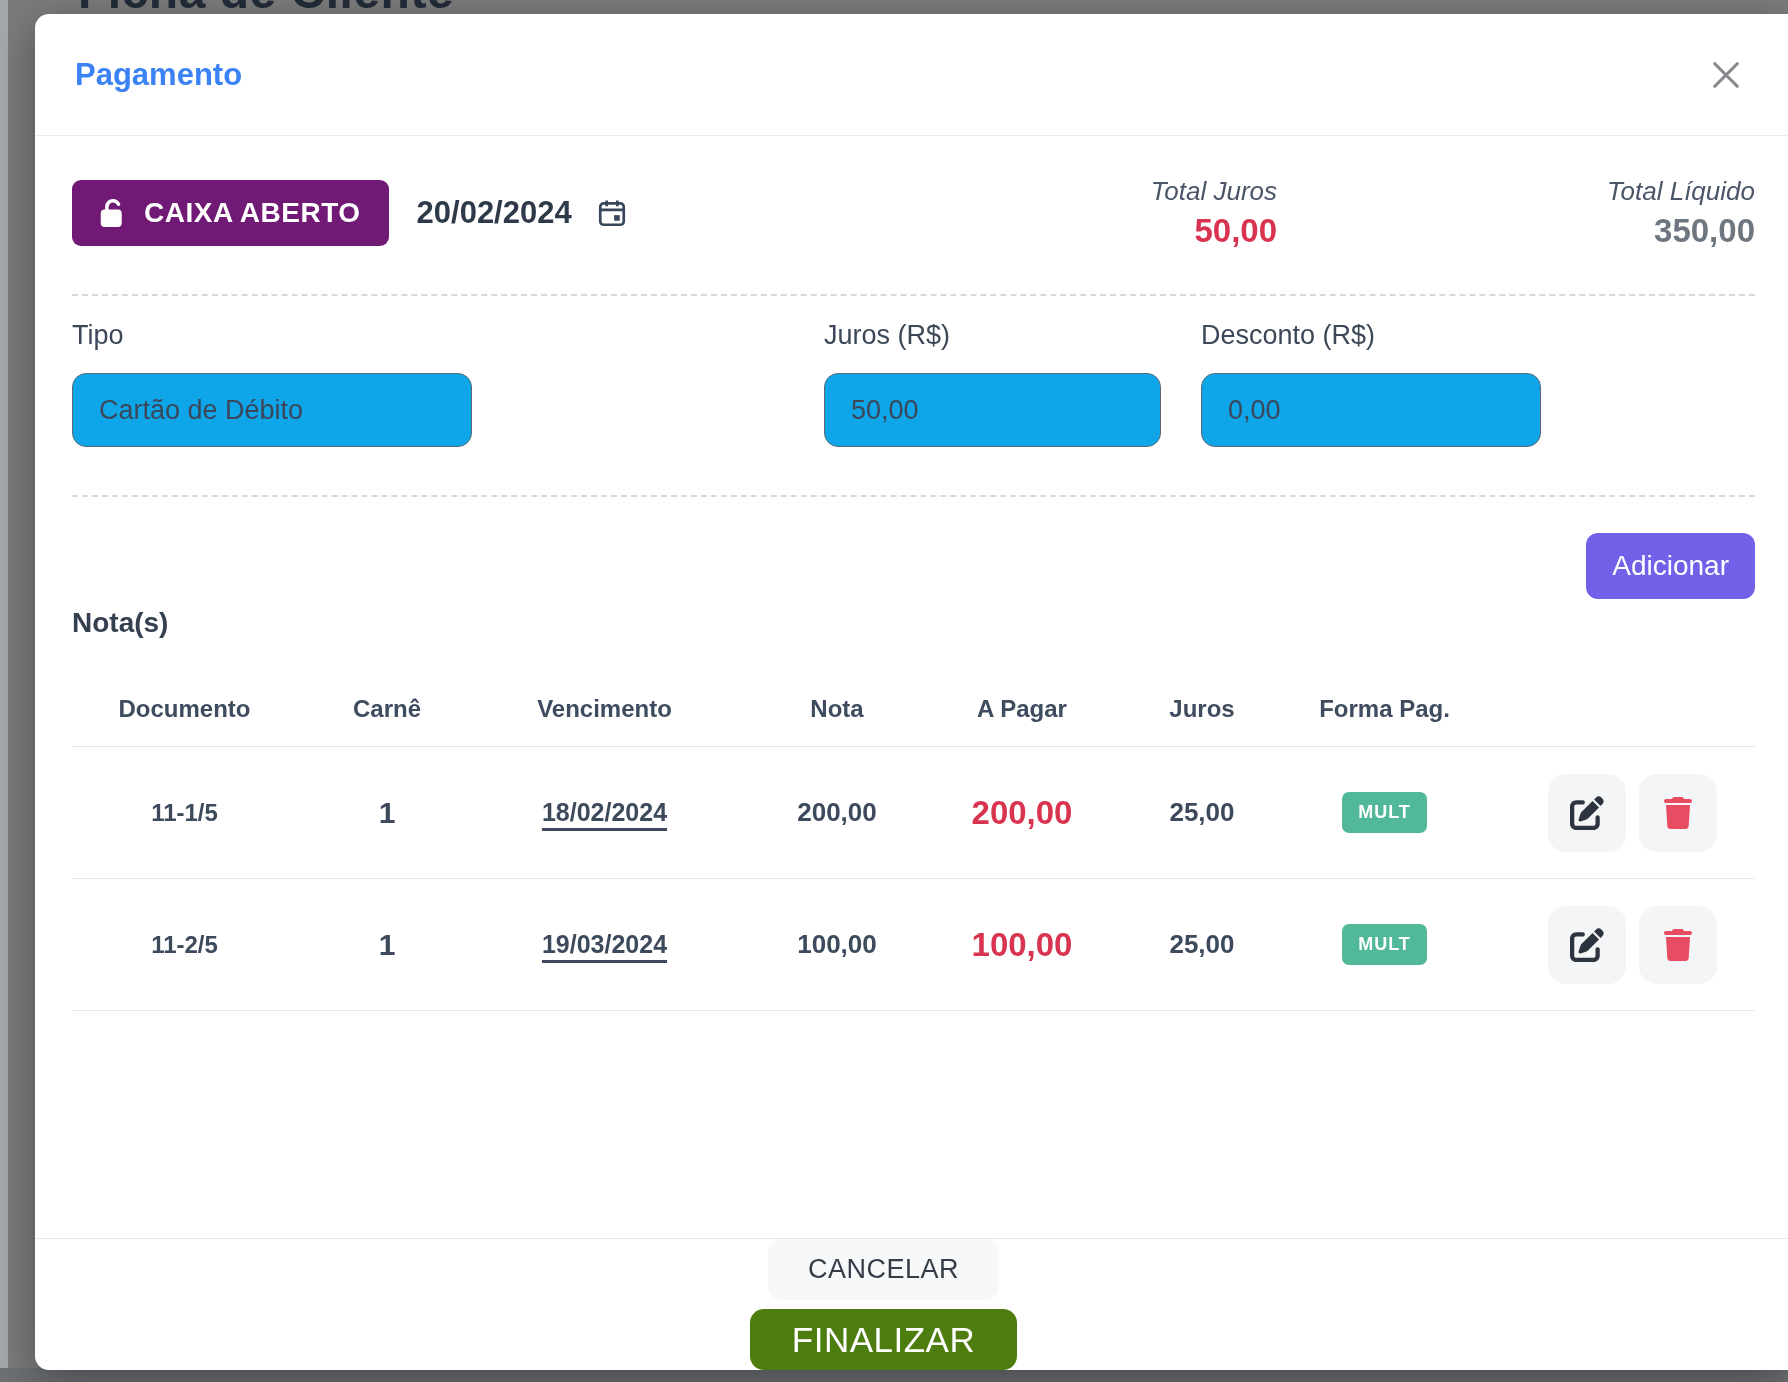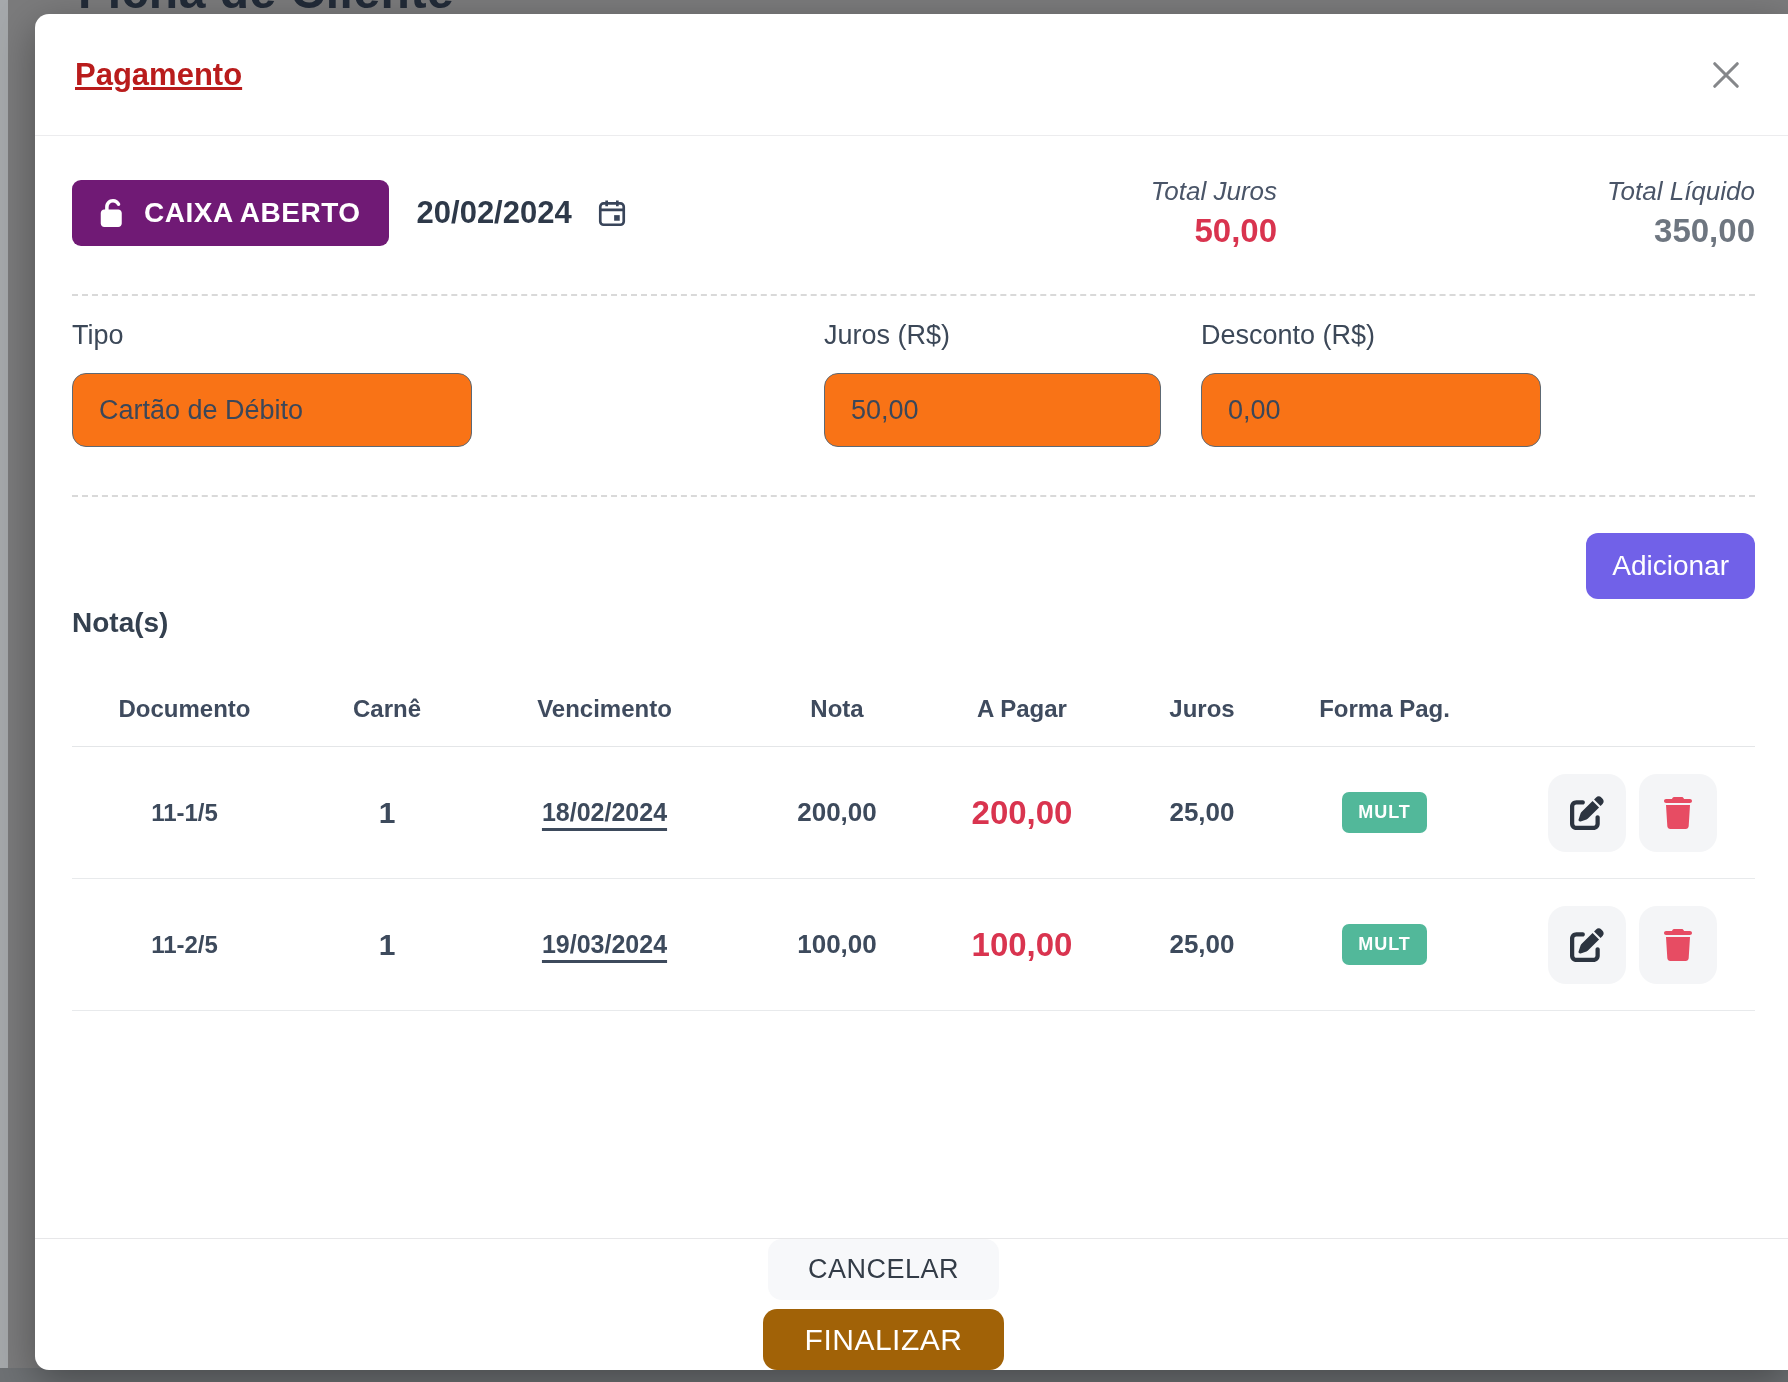--- a/index.html
+++ b/index.html
@@ -20,21 +20,21 @@
   .modal {
     position:absolute; left:35px; top:14px; width:1753px; height:1356px;
     background:#ffffff; border-radius:14px 0 0 14px;
     box-shadow:0 12px 40px rgba(0,0,0,.35);
     display:flex; flex-direction:column;
   }
   .modal-header {
     height:122px; min-height:122px; display:flex; align-items:center;
     padding:0 40px; border-bottom:1px solid #ececee;
   }
-  .modal-title { font-size:31px; font-weight:700; color:#b91c1c;text-decoration:underline; }
+  .modal-title { font-size:31px; font-weight:700; color:#3b82f6; }
   .close-btn {
     margin-left:auto; width:44px; height:44px; display:flex; align-items:center;
     justify-content:center; cursor:pointer; background:none; border:none; padding:0;
   }
 
   .modal-body { flex:1; padding:0 33px 0 37px; display:flex; flex-direction:column; }
 
   .status-row { display:flex; align-items:center; margin-top:40px; }
   .badge-caixa {
     display:flex; align-items:center; gap:18px; background:#701a75; color:#fff;
@@ -50,21 +50,21 @@
   .total-value.red  { color:#d9344f; }
   .total-value.gray { color:#6e7680; }
 
   .dashed { border-top:2px dashed #d9d9d9; margin-top:44px; }
 
   .form-row { display:flex; margin-top:24px; }
   .field { display:flex; flex-direction:column; }
   .field > label { font-size:27px; color:#3c4858; margin-bottom:22px; }
   .field > input {
     height:74px; border:1.6px solid #5d6974; border-radius:14px;
-    font-size:27px; color:#3b4759; padding:0 26px; font-family:inherit; background:#f97316;
+    font-size:27px; color:#3b4759; padding:0 26px; font-family:inherit; background:#0ea5e9;
   }
   .f-tipo { width:400px; }
   .f-juros { width:337px; margin-left:352px; }
   .f-desc  { width:340px; margin-left:40px; }
   .dashed2 { margin-top:48px; }
 
   .adicionar-row { display:flex; justify-content:flex-end; margin-top:36px; }
   .btn-adicionar {
     background:#7161e8; color:#fff; font-size:28px; border:none; border-radius:12px;
     height:66px; padding:0 26px; font-family:inherit; cursor:pointer;
@@ -102,21 +102,21 @@
   .modal-footer {
     border-top:1px solid #e7e7e9; height:132px; min-height:132px;
     display:flex; align-items:center; justify-content:flex-end;
     padding-right:56px; gap:9px;flex-direction:column;
   }
   .btn-cancel {
     background:#f7f8fa; color:#333c47; font-size:27px; height:78px; padding:0 40px;
     border:none; border-radius:14px; letter-spacing:.5px; font-family:inherit; cursor:pointer;
   }
   .btn-finish {
-    background:#a16207; color:#ffffff; font-size:30px; height:78px; padding:0 42px;
+    background:#4d7c0f; color:#ffffff; font-size:35px; height:78px; padding:0 42px;
     border:none; border-radius:14px; letter-spacing:.5px; font-family:inherit; cursor:pointer;
   }
 </style>
 </head>
 <body>
 
 <div class="bg-title">Ficha de Cliente</div>
 <div class="left-strip"></div>
 <div class="bottom-strip"></div>
 

